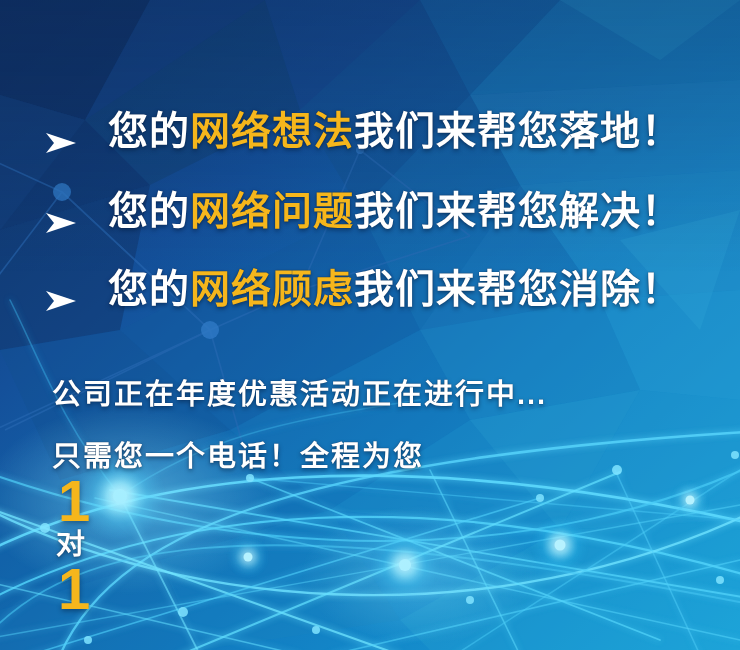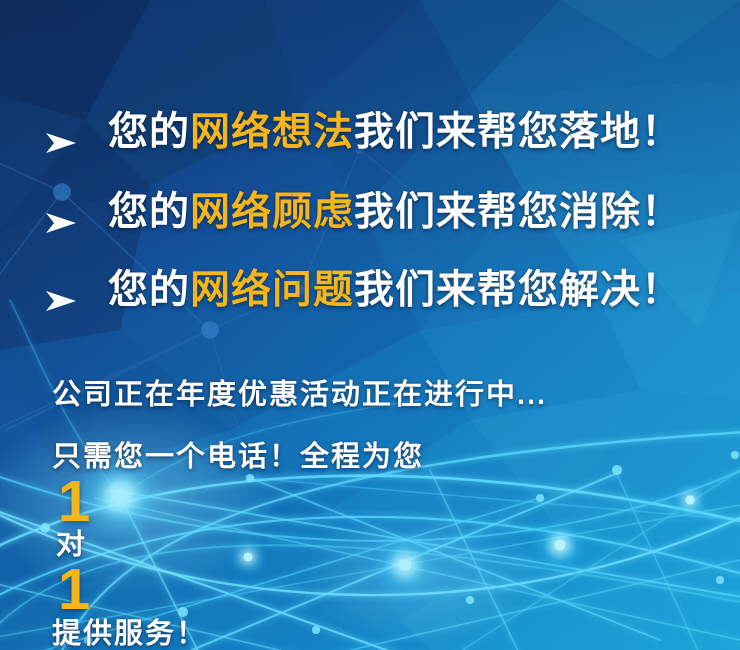--- a/index.html
+++ b/index.html
@@ -272,36 +272,35 @@
       </span>
       <span class="headline"><span>您的</span><span class="hl-gold">网络想法</span><span>我们来帮您落地！</span></span>
     </div>
 
     <div class="bullet-row">
       <span class="arrow-icon">
         <svg width="34" height="26" viewBox="0 0 34 26">
           <path d="M2,3 L32,13 L2,23 L10,13 Z" fill="#ffffff"></path>
         </svg>
       </span>
-      <span class="headline"><span>您的</span><span class="hl-gold">网络顾虑</span><span>我们来帮您消除！</span></span>
+      <span class="headline"><span>您的</span><span class="hl-gold">网络问题</span><span>我们来帮您解决！</span></span>
     </div>
 
     <div class="bullet-row">
       <span class="arrow-icon">
         <svg width="34" height="26" viewBox="0 0 34 26">
           <path d="M2,3 L32,13 L2,23 L10,13 Z" fill="#ffffff"></path>
         </svg>
       </span>
-      <span class="headline"><span>您的</span><span class="hl-gold">网络问题</span><span>我们来帮您解决！</span></span>
+      <span class="headline"><span>您的</span><span class="hl-gold">网络顾虑</span><span>我们来帮您消除！</span></span>
     </div>
 
     <div class="subline" id="subline-1">公司正在年度优惠活动正在进行中...</div>
 
     <div class="subline" id="subline-2">
       <span>只需您一个电话！全程为您</span>
       <span class="big-one">1</span>
       <span class="mid-word">对</span>
       <span class="big-one">1</span>
-      <span>提供服务！</span>
     </div>
 
   </div>
 </div>
 
 </body></html>

